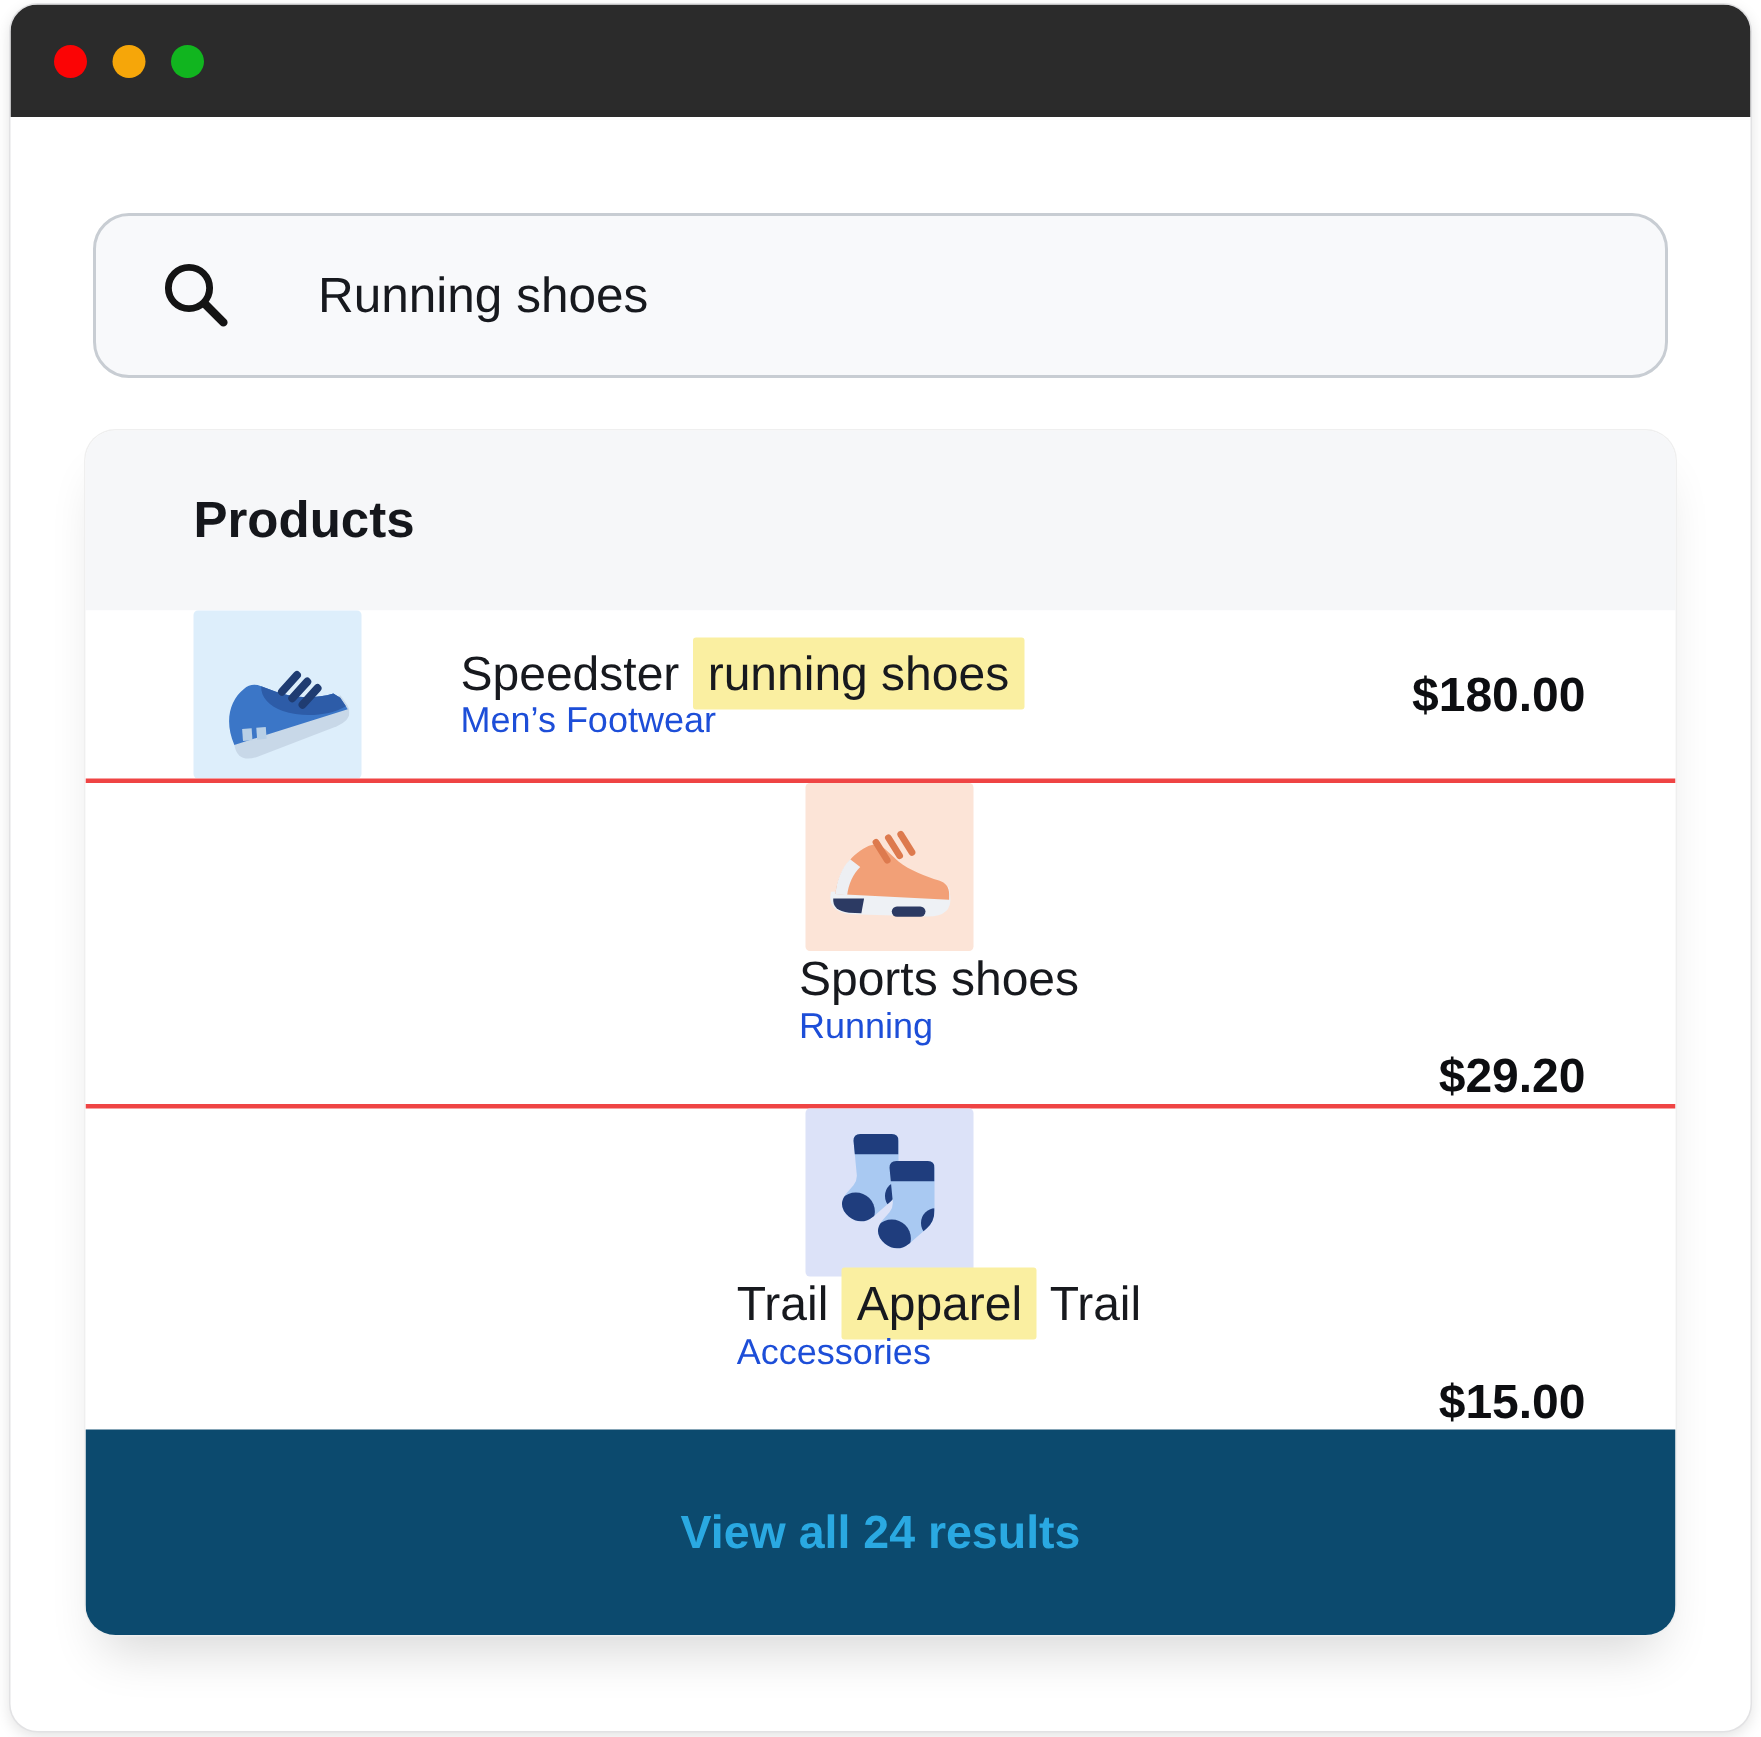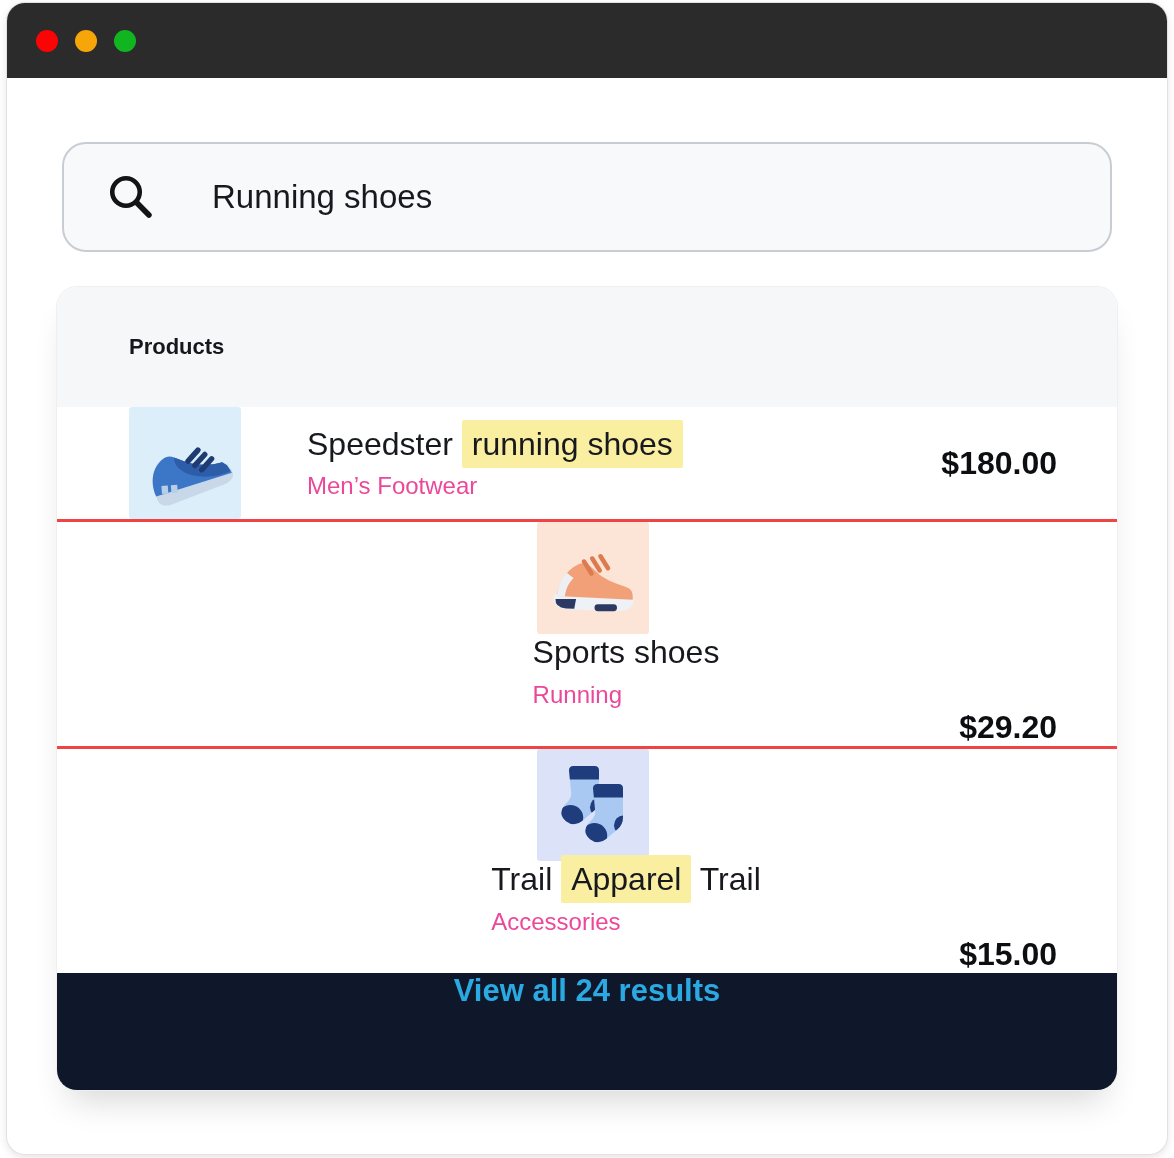--- a/index.html
+++ b/index.html
@@ -38,41 +38,41 @@
   
   .panel {
     position: absolute; left: 50px; top: 284px; width: 1060px; height: 803px;
     background: #ffffff; border-radius: 20px;
     box-shadow: 0 0 0 1px #efefef, 0 22px 34px -12px rgba(0,0,0,.16);
     display: flex; flex-direction: column; overflow: hidden;
   }
   .panel-header {
     height: 120px; flex: 0 0 auto; background: #f6f7f9;
     display: flex; align-items: center; padding: 0 72px;
-    font-size: 22px; font-weight: 600; color: #15171c;
+    font-size: 34px; font-weight: 600; color: #15171c;
   }
   .rows { flex: 1 1 auto; display: flex; flex-direction: column; }
   .row {
     flex: 1 1 0; display: flex; align-items: center;
     padding: 0 60px 0 72px; background: #ffffff; cursor: pointer;
   }
   .row + .row { border-top: 3px solid #ef4444; flex-direction: column; }
   .thumb {
     width: 112px; height: 112px; border-radius: 3px; flex: 0 0 auto;
     display: flex; align-items: center; justify-content: center;
   }
   .thumb svg { width: 96px; height: 96px; }
-  .info { display: flex; flex-direction: column; gap: 10px; margin-left: 66px; }
+  .info { display: flex; flex-direction: column; margin-left: 66px; }
   .title { font-size: 32px; font-weight: 500; color: #17191e; line-height: 1.15; }
   .title .hl { background: #faefa1; padding: 6px 10px; border-radius: 2px; }
-  .category { font-size: 24px; font-weight: 400; color: #ec4899; }
+  .category { font-size: 24px; font-weight: 400; color: #1d4ed8; }
   .price { margin-left: auto; font-size: 32px; font-weight: 700; color: #0d0e11; }
   .panel-footer {
-    height: 138px; flex: 0 0 auto; background: #0f172a;
-    display: flex; align-items: flex-start; justify-content: center;
+    height: 138px; flex: 0 0 auto; background: #0c4a6e;
+    display: flex; align-items: center; justify-content: center;
   }
   .view-all {
     font-size: 31px; font-weight: 700; color: #2aa9e2;
     text-decoration: none; cursor: pointer;
   }
   .hidden-defs { position: absolute; width: 0; height: 0; overflow: hidden; }
 </style>
 </head>
 <body>
 

